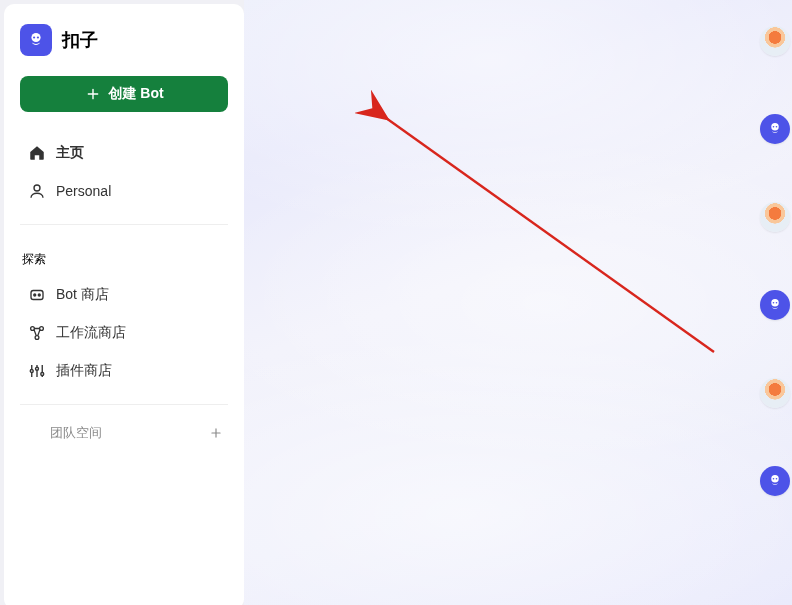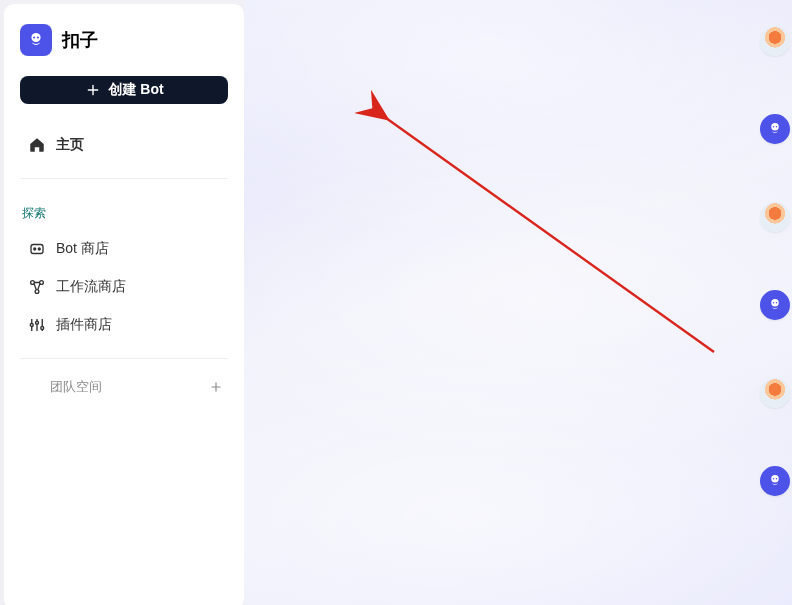--- a/index.html
+++ b/index.html
@@ -37,22 +37,22 @@
       align-items: center;
       justify-content: center;
       color: #fff;
     }
     .brand-name {
       font-size: 18px;
       font-weight: 700;
       color: #000;
     }
     .create-btn {
-      height: 28px;
-      background: #0f172a;
+      height: 36px;
+      background: #15803d;
       border-radius: 8px;
       display: flex;
       align-items: center;
       justify-content: center;
       gap: 6px;
       color: #fff;
       font-size: 14px;
       font-weight: 600;
       cursor: pointer;
       margin-bottom: 22px;
@@ -72,21 +72,21 @@
     .icon-box {
       width: 18px;
       height: 18px;
       display: inline-flex;
       align-items: center;
       justify-content: center;
       color: #333;
       flex: 0 0 18px;
     }
     .section-label {
-      color: #0f766e;
+      color: #000000;
       font-size: 12px;
       margin: 12px 0 8px 2px;
     }
     .divider {
       height: 1px;
       background: #eee;
       margin: 14px 0 14px 0;
     }
     .team-row {
       display: flex;
@@ -188,20 +188,29 @@
 
   <div class="nav-item active">
     <span class="icon-box">
       <svg width="18" height="18" viewBox="0 0 24 24" fill="currentColor">
           <path d="M3 10.5 12 3l9 7.5V20a1 1 0 0 1-1 1h-5v-6h-6v6H4a1 1 0 0 1-1-1Z"></path>
         </svg>
     </span>
     <span>主页</span>
   </div>
 
+  <div class="nav-item">
+    <span class="icon-box">
+      <svg width="18" height="18" viewBox="0 0 24 24" fill="none" stroke="currentColor" stroke-width="1.8">
+          <circle cx="12" cy="8" r="4"></circle>
+          <path d="M4 21c0-4 4-6 8-6s8 2 8 6"></path>
+        </svg>
+    </span>
+    <span>Personal</span>
+  </div>
 
   <div class="divider"></div>
 
   <div class="section-label">探索</div>
 
   <div class="nav-item">
     <span class="icon-box">
       <svg width="18" height="18" viewBox="0 0 24 24" fill="none" stroke="currentColor" stroke-width="1.8">
           <rect x="4" y="6" width="16" height="12" rx="3"></rect>
           <circle cx="9" cy="12" r="1.3" fill="currentColor"></circle>

